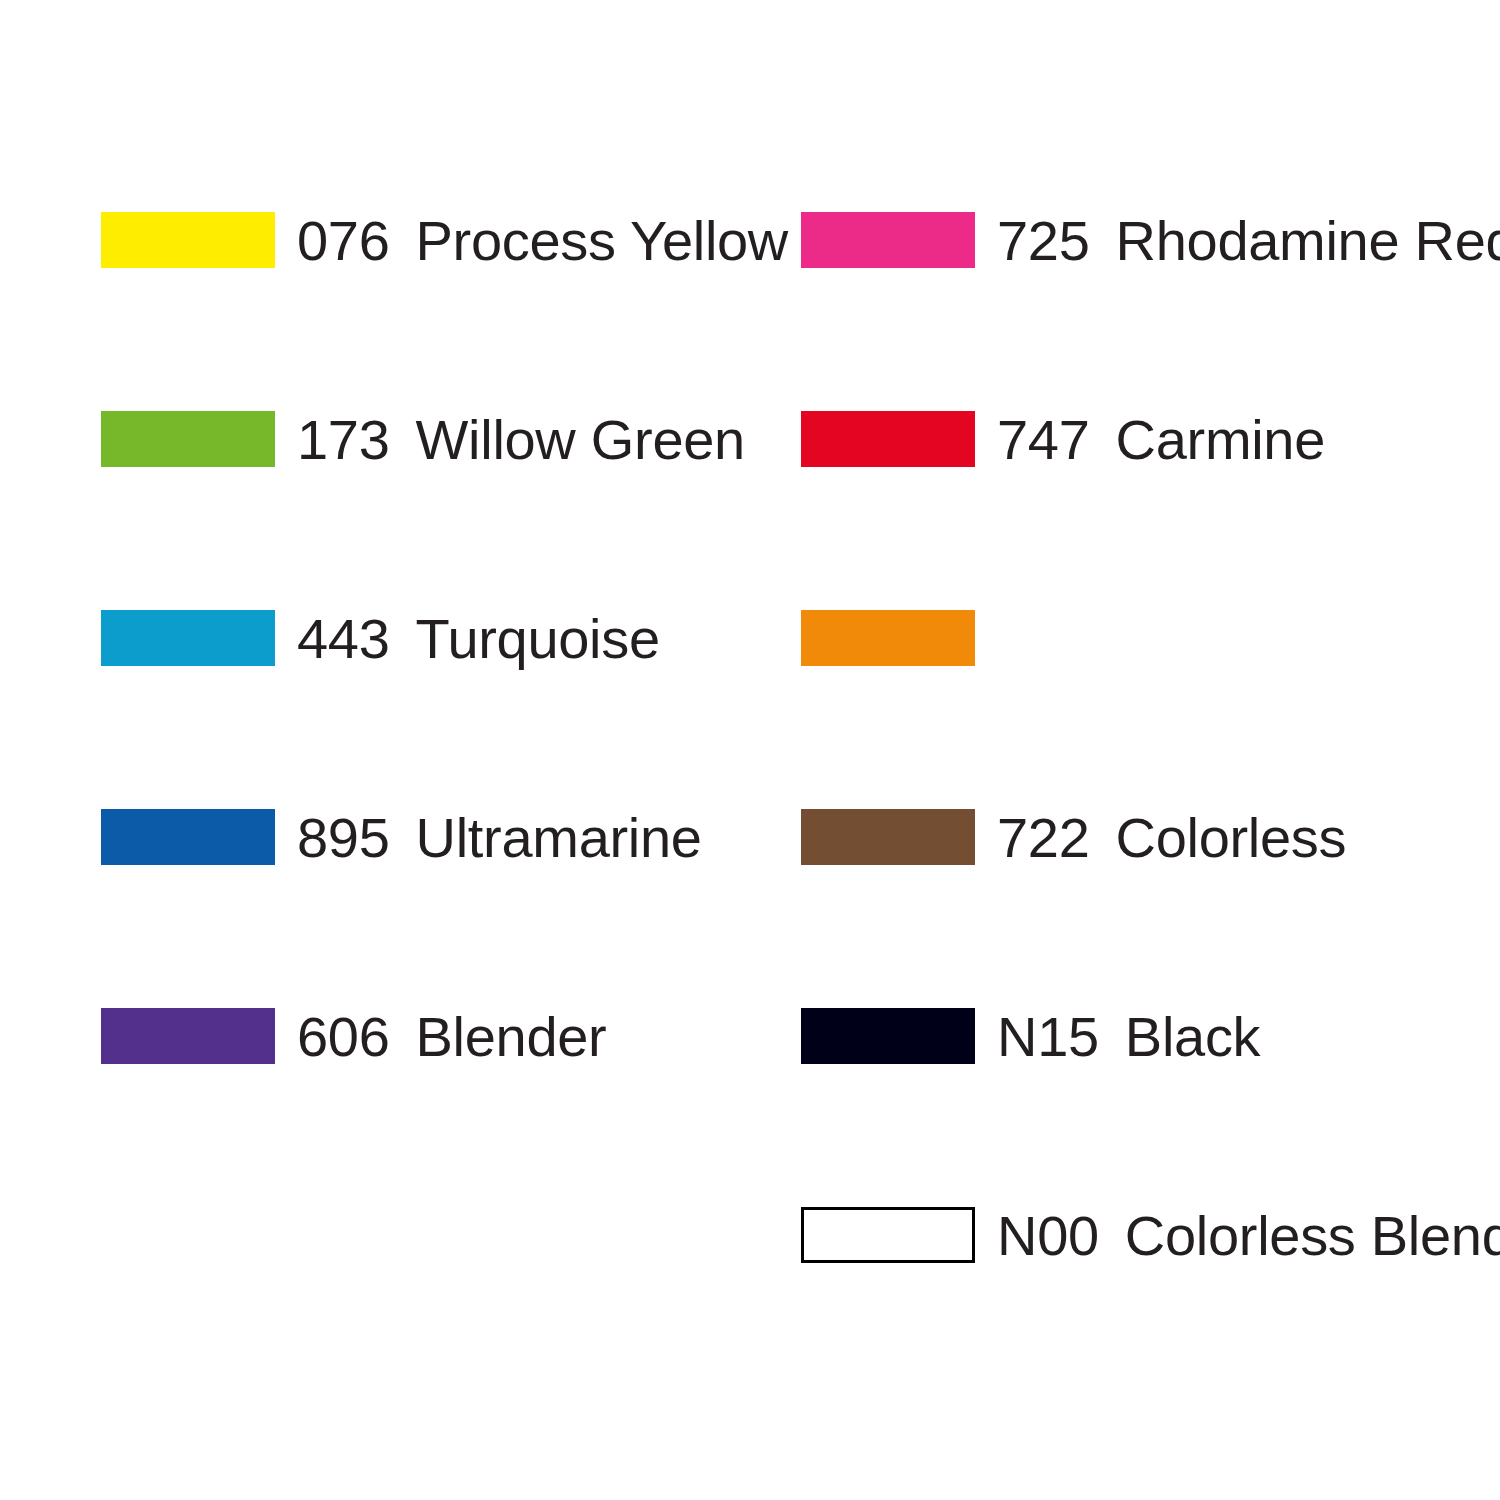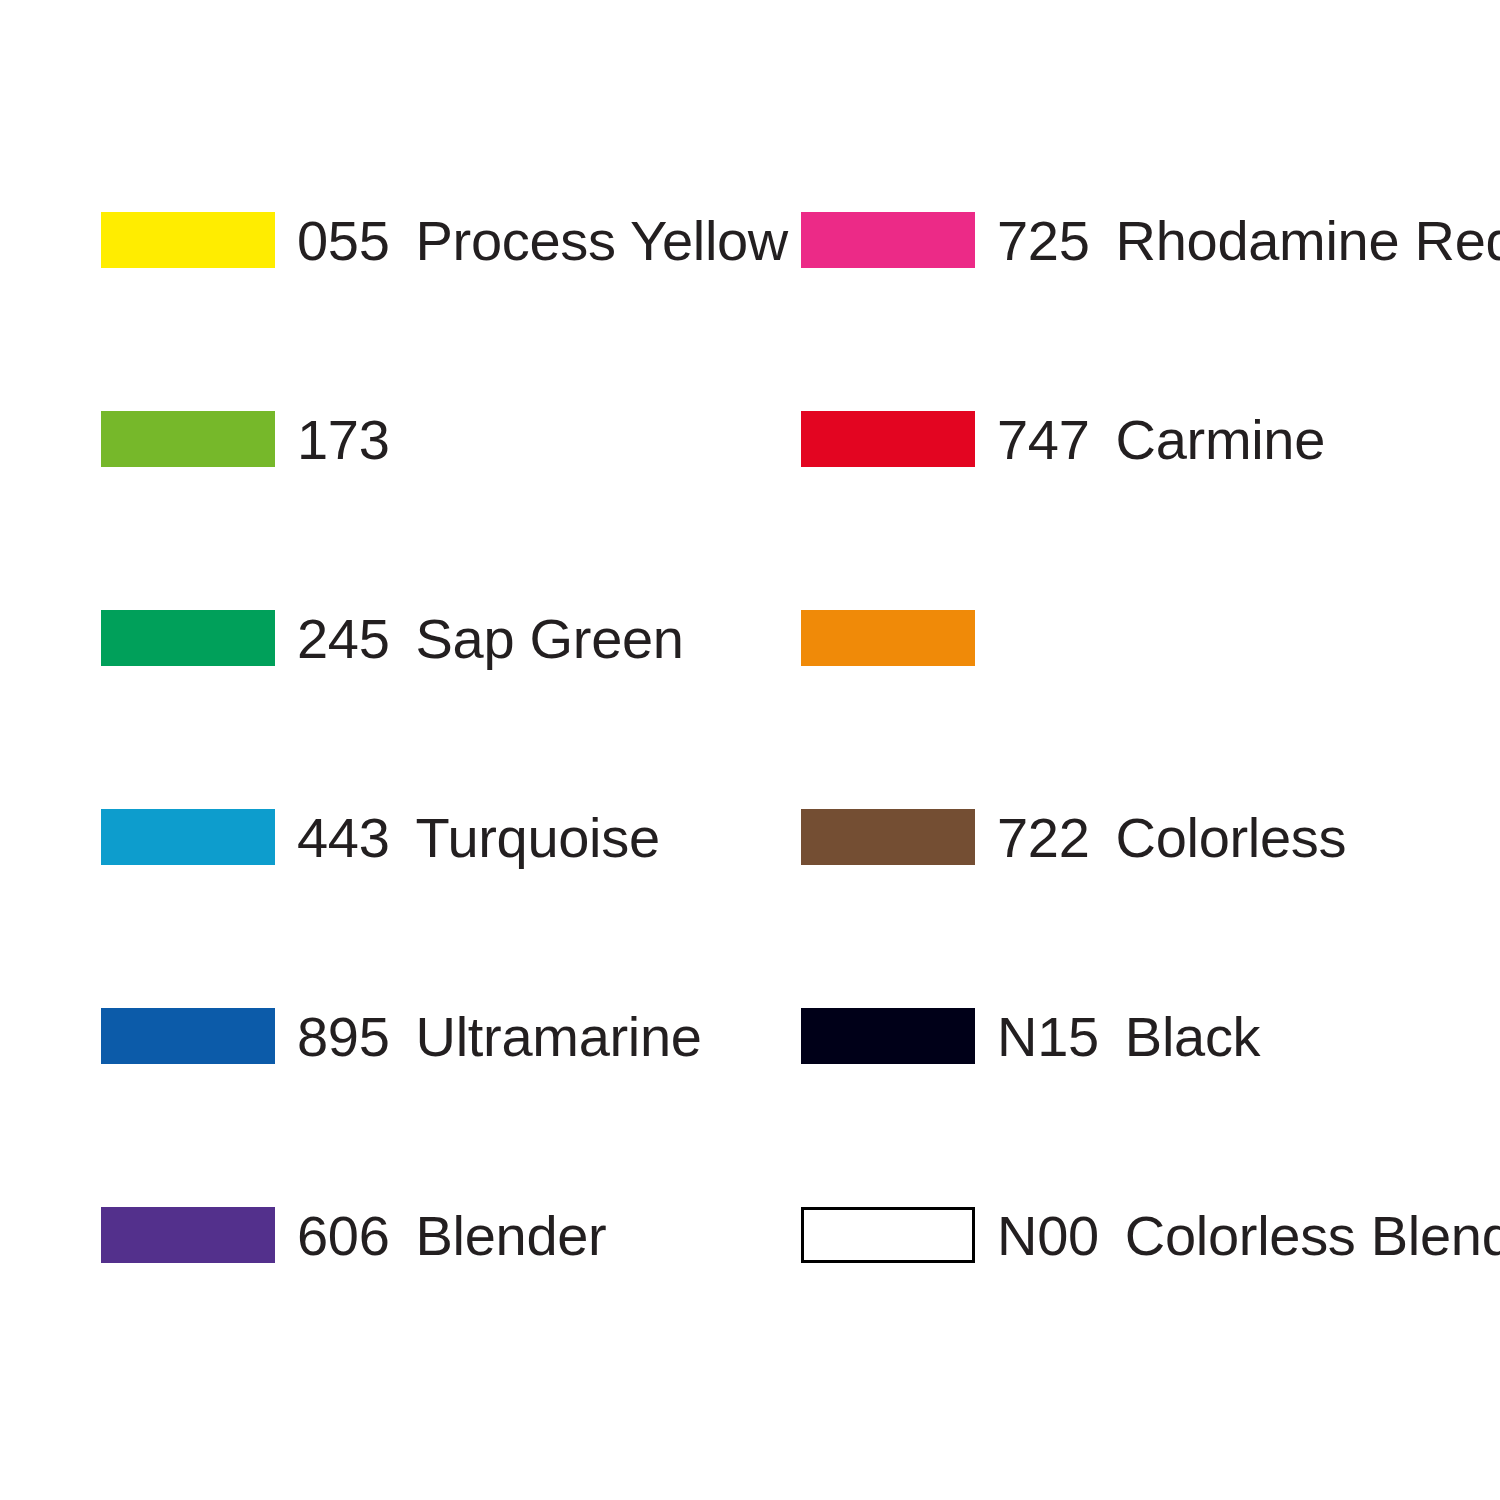--- a/index.html
+++ b/index.html
@@ -73,35 +73,29 @@
   }
 </style>
 </head>
 <body>
 
 <div id="legend-sheet">
   <div class="legend-column left" id="col-left">
       <div class="legend-row">
         <div class="swatch" style="background: rgb(255, 237, 0);"></div>
         <div class="label">
-          <span class="code">055</span>
+          <span class="code">076</span>
           <span class="name">Process Yellow</span>
         </div>
       </div>
       <div class="legend-row">
         <div class="swatch" style="background: rgb(118, 184, 42);"></div>
         <div class="label">
           <span class="code">173</span>
-        </div>
-      </div>
-      <div class="legend-row">
-        <div class="swatch" style="background: rgb(0, 160, 90);"></div>
-        <div class="label">
-          <span class="code">245</span>
-          <span class="name">Sap Green</span>
+          <span class="name">Willow Green</span>
         </div>
       </div>
       <div class="legend-row">
         <div class="swatch" style="background: rgb(13, 157, 205);"></div>
         <div class="label">
           <span class="code">443</span>
           <span class="name">Turquoise</span>
         </div>
       </div>
       <div class="legend-row">

